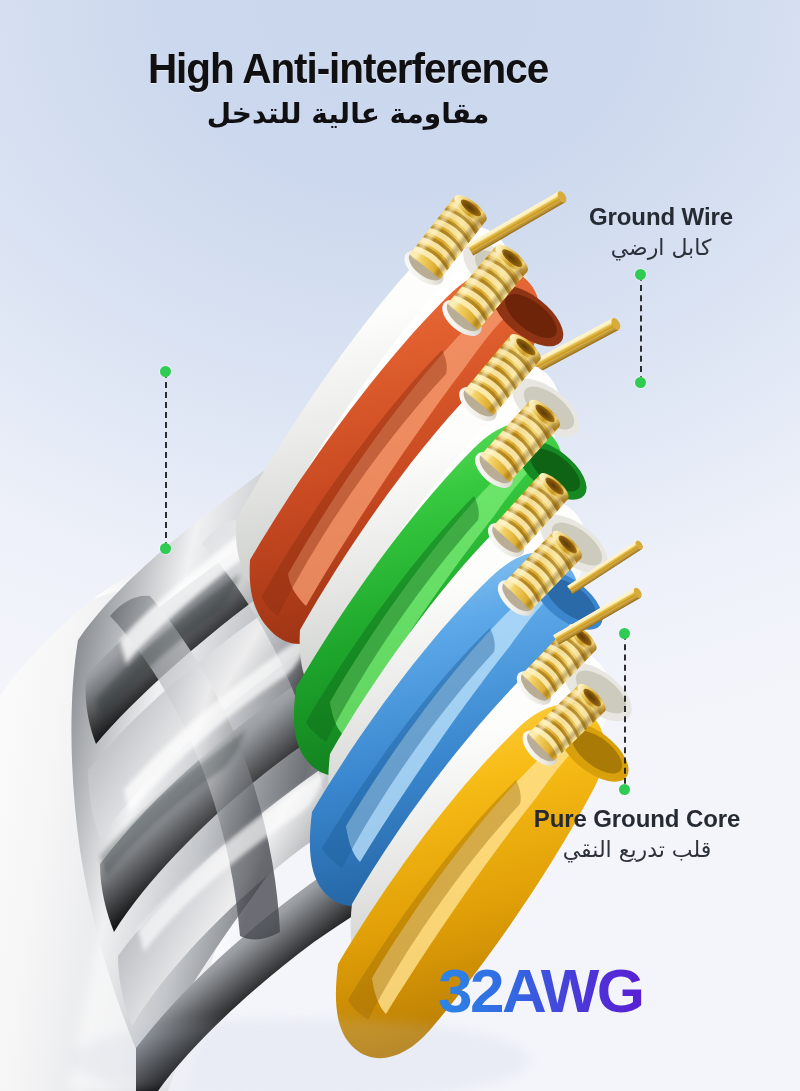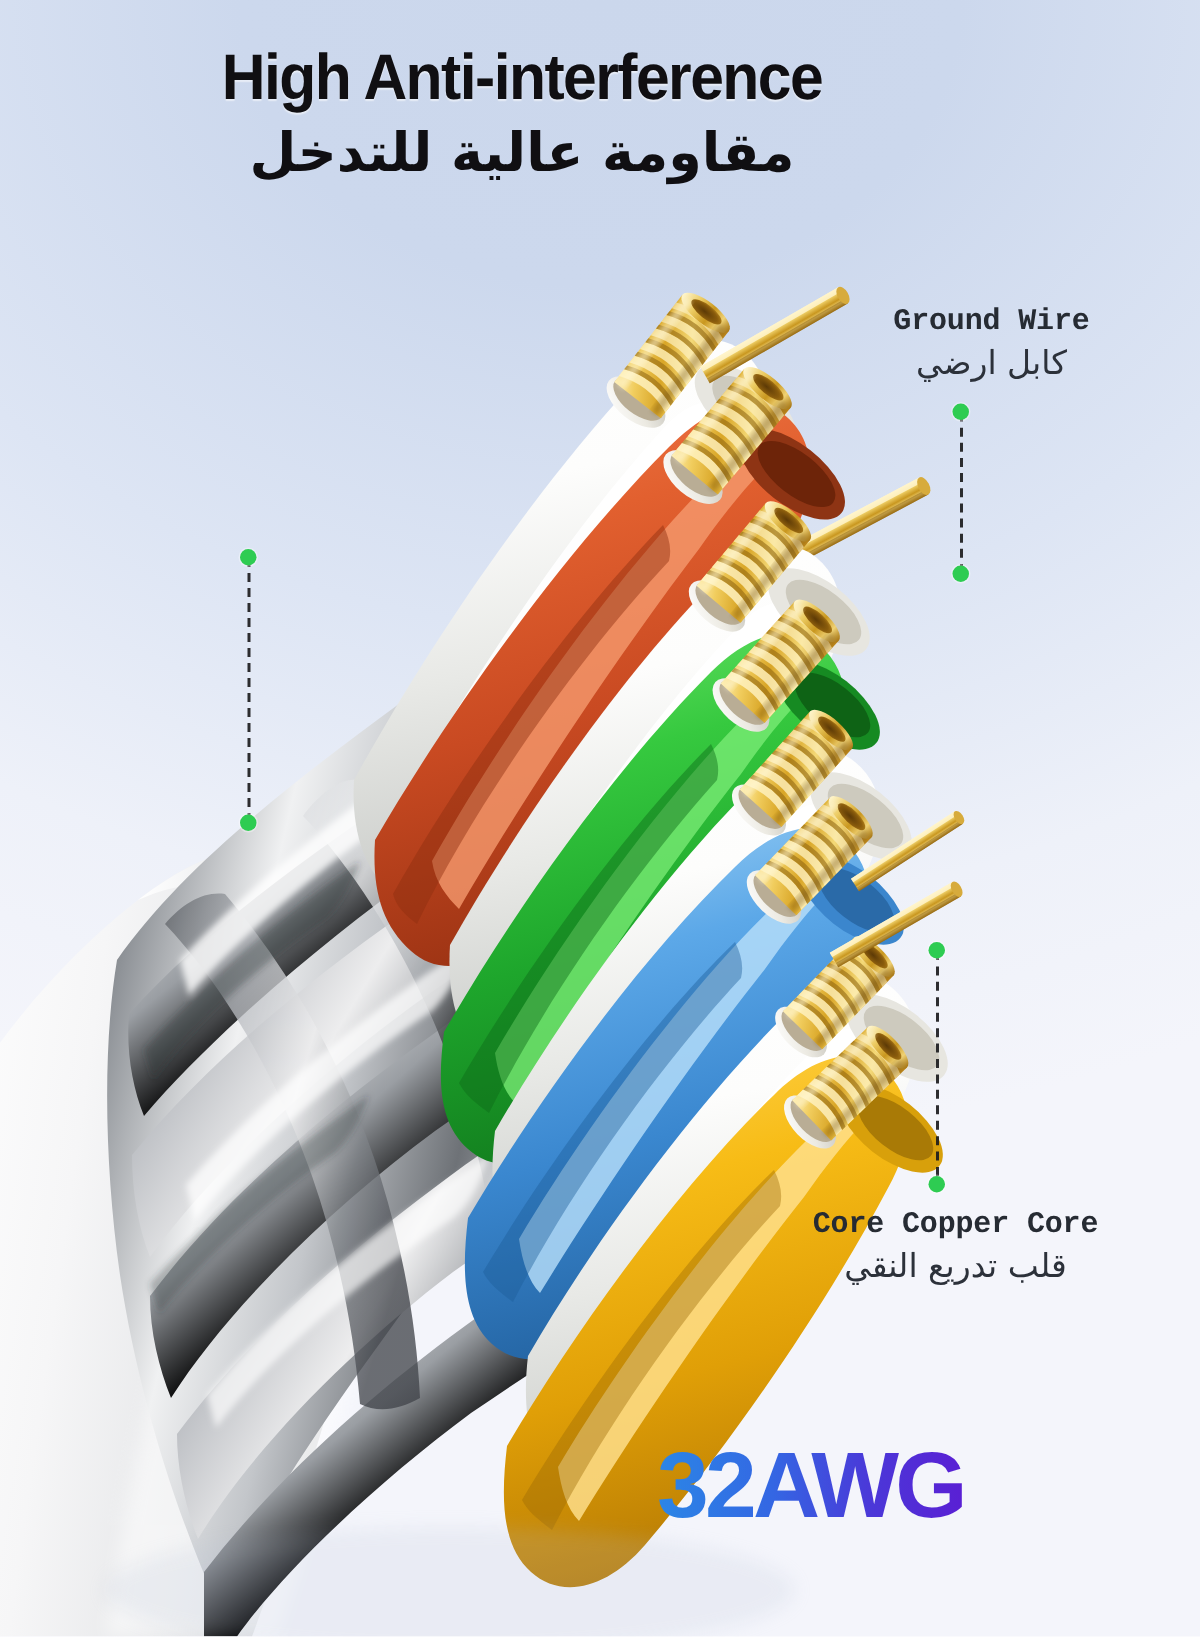--- a/index.html
+++ b/index.html
@@ -8,37 +8,36 @@
     font-family:"Liberation Sans","DejaVu Sans",sans-serif;
     position:relative;
   }
   #stage{
     position:absolute;inset:0;width:800px;height:1091px;overflow:hidden;
     background:
       radial-gradient(120% 70% at 50% 0%,#cbd7ec 0%,#ccd8ed 25%,#dde5f4 55%,#eef1f9 80%,#f4f5fb 100%),
       linear-gradient(180deg,#c8d5ec 0%,#d6dff2 35%,#e8edf7 65%,#f3f4fb 100%);
   }
   
-  .title-wrap{position:absolute;top:30px;left:0;width:696px;text-align:center;}
+  .title-wrap{position:absolute;top:46px;left:0;width:696px;text-align:center;}
   .title-en{
     font-size:43px;line-height:1.04;font-weight:bold;color:#100f12;
     letter-spacing:-1.1px;transform:scaleX(.94);transform-origin:50% 50%;
     text-shadow:0 1px 1px rgba(255,255,255,.55);
     font-family:"Liberation Sans","DejaVu Sans",sans-serif;
   }
   .title-ar{
-    margin-top:7px;font-size:36px;line-height:1.15;font-weight:bold;color:#100f12;
+    margin-top:7px;font-size:28px;line-height:1.15;font-weight:bold;color:#100f12;
     direction:rtl;font-family:"DejaVu Sans","Liberation Sans",sans-serif;
   }
   
   .callout{position:absolute;text-align:center;}
   .callout .en{
-    font-size:20px;font-weight:bold;color:#262b33;white-space:nowrap;
+    font-size:24px;font-weight:bold;color:#262b33;white-space:nowrap;
     letter-spacing:-.1px;
-    font-family:Liberation Mono, monospace;
   }
   .callout .ar{
     margin-top:4px;font-size:22px;color:#2c313a;direction:rtl;white-space:nowrap;
     font-family:"DejaVu Sans","Liberation Sans",sans-serif;
   }
   #callout-foil{left:22px;top:286px;width:320px;}
   #callout-ground{left:548px;top:203px;width:226px;}
   #callout-copper{left:494px;top:805px;width:286px;}
 
   
@@ -466,19 +465,19 @@
     <div class="ar">كابل ارضي</div>
   </div>
   <div class="leader" id="leader-ground"></div>
   <div class="dot" id="dot-ground-a"></div>
   <div class="dot" id="dot-ground-b"></div>
 
   <div class="leader" id="leader-copper"></div>
   <div class="dot" id="dot-copper-a"></div>
   <div class="dot" id="dot-copper-b"></div>
   <div class="callout" id="callout-copper">
-    <div class="en">Core Copper Core</div>
+    <div class="en">Pure Ground Core</div>
     <div class="ar">قلب تدريع النقي</div>
   </div>
 
   <div id="awg">32AWG</div>
 
 </div>
 
 </body></html>

